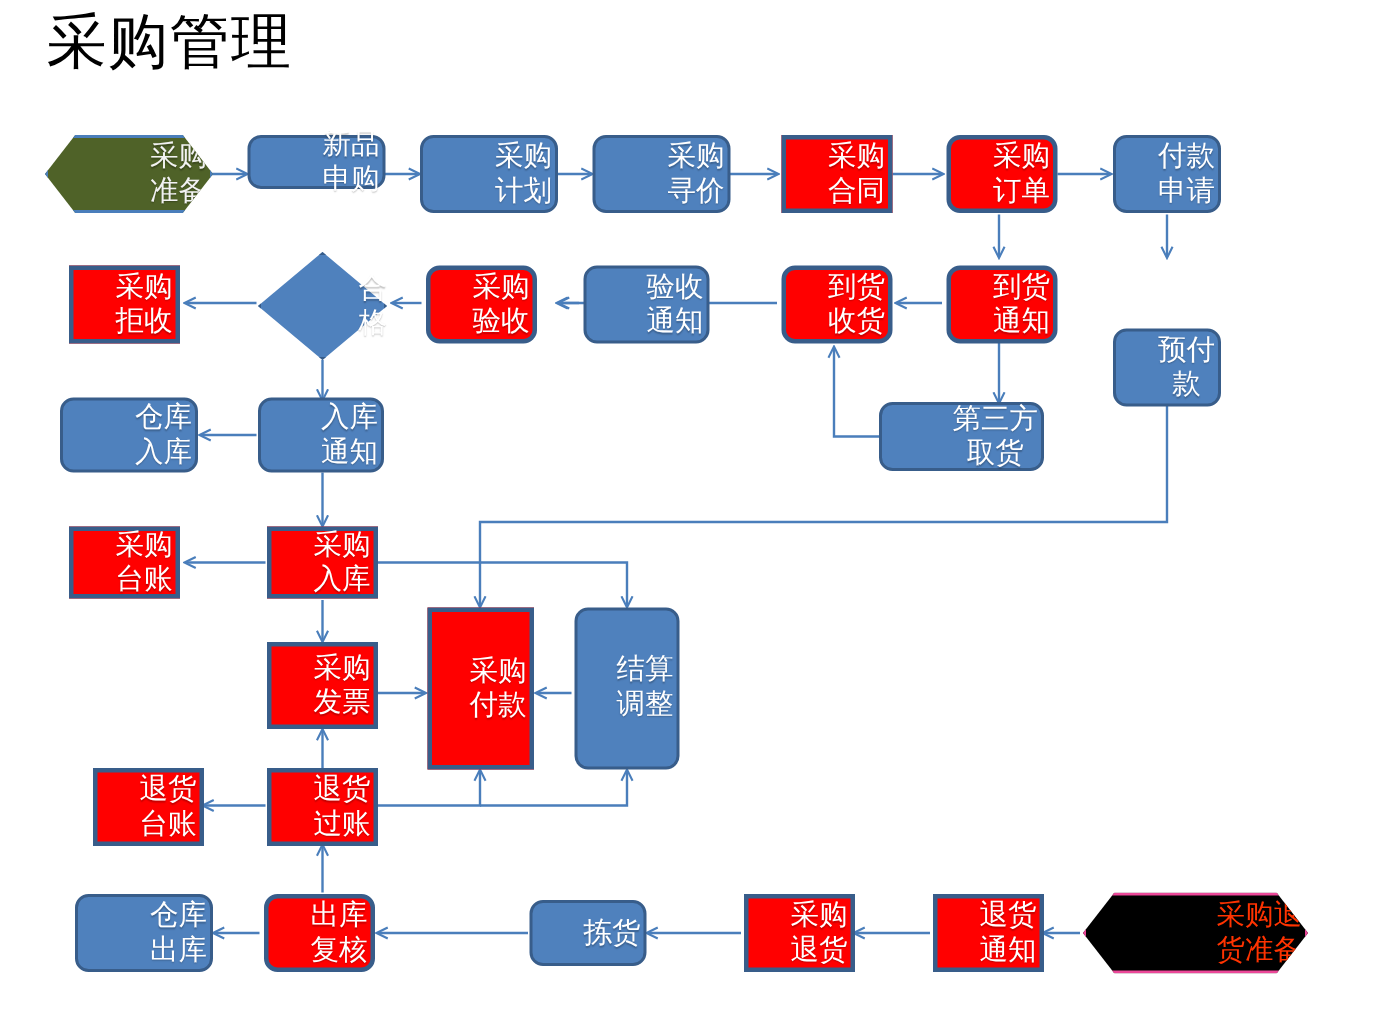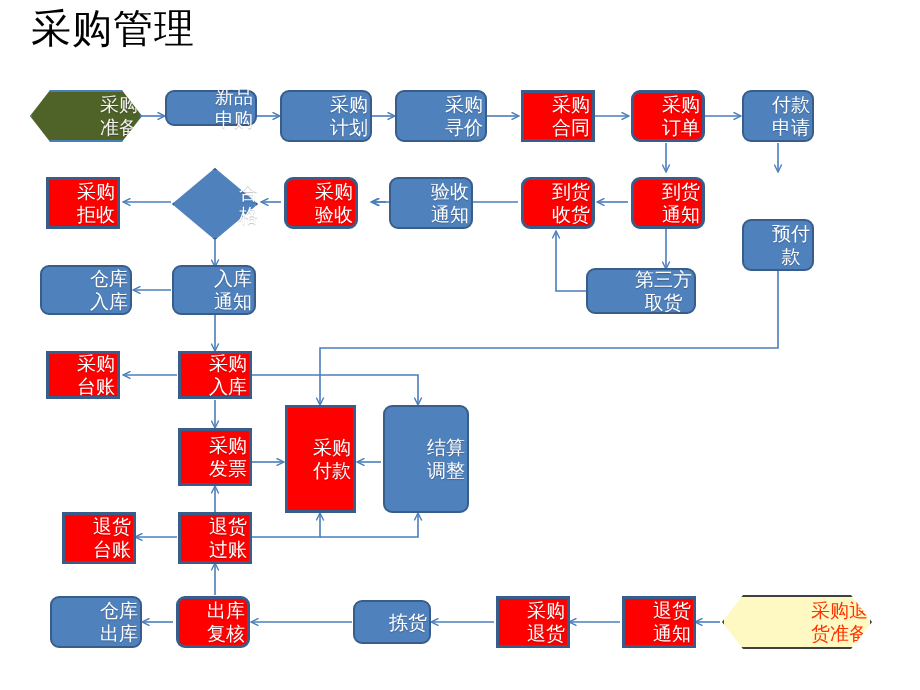--- a/index.html
+++ b/index.html
@@ -77,22 +77,22 @@
   
   .n-hex-olive {
     background: #4f6228;
     border: 2px solid #4a7ebb;
     color: #f2f2f2;
     clip-path: polygon(18% 0%, 82% 0%, 100% 50%, 82% 100%, 18% 100%, 0% 50%);
     text-shadow: 0 1px 1px rgba(0,0,0,0.3);
   }
   
   .n-hex-orange {
-    background: #fef9c3;
-    border: 2px solid #404040;
+    background: #000000;
+    border: 2px solid #ec4899;
     color: #ff3300;
     clip-path: polygon(14% 0%, 86% 0%, 100% 50%, 86% 100%, 14% 100%, 0% 50%);
     text-shadow: none;
   }
   
   .n-diamond {
     background: transparent;
     border: none;
     color: #ffffff;
     text-shadow: 0 1px 1px rgba(0,0,0,0.25);
@@ -287,21 +287,21 @@
   <div class="node n-red" style="left:178px; top:428px; width:74px; height:58px;">
     <span class="node-label">采购
 发票</span>
   </div>
 
   <div class="node n-red" style="left:285px; top:405px; width:71px; height:108px;">
     <span class="node-label">采购
 付款</span>
   </div>
 
-  <div class="node n-blue" style="left:383px; top:405px; width:86px; height:108px;">
+  <div class="node n-blue" style="left:383px; top:405px; width:70px; height:108px;font-family:Liberation Mono, monospace;">
     <span class="node-label">结算
 调整</span>
   </div>
 
   <div class="node n-red" style="left:62px;  top:512px; width:74px; height:52px;">
     <span class="node-label">退货
 台账</span>
   </div>
 
   <div class="node n-red" style="left:178px; top:512px; width:74px; height:52px;">

